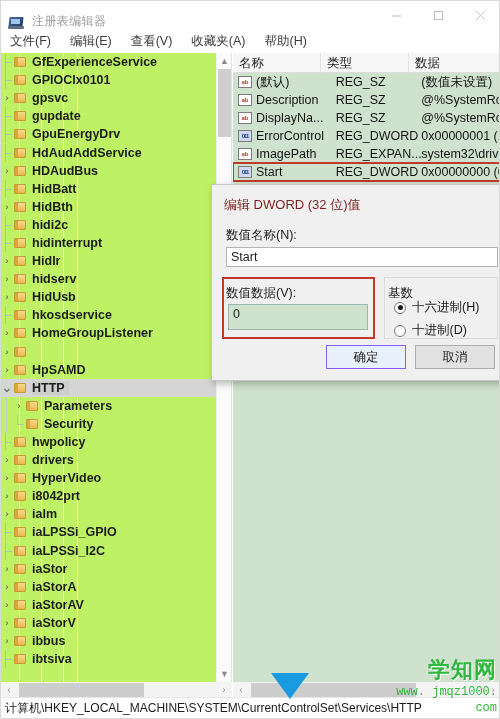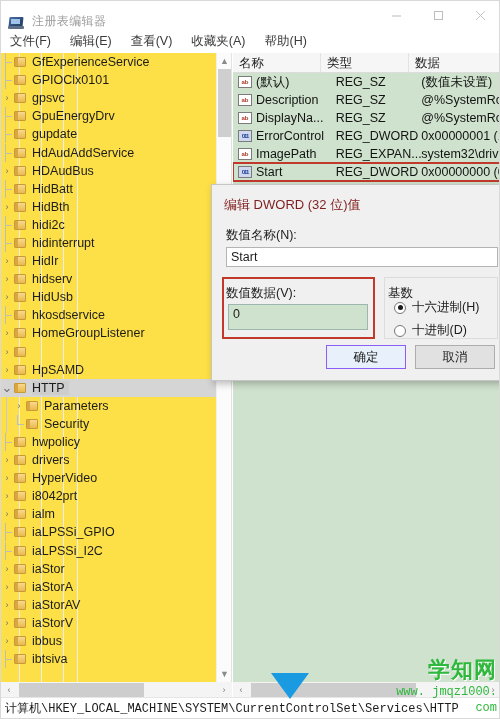--- a/index.html
+++ b/index.html
@@ -85,23 +85,24 @@
   .body-area {
     position: absolute; left: 0; top: 52px;
     width: 500px; height: 645px;
     background: #ffffff;
   }
 
   
   .tree-pane {
     position: absolute; left: 0; top: 0;
     width: 231px; height: 629px;
-    background: #fde047;
+    background: #bef264;
     border-right: 1px solid #e2e2e2;
     overflow: hidden;
+    font-weight: bold;
   }
   .colgrid {
     position: absolute; left: 0; top: 0;
     width: 231px; height: 629px;
     pointer-events: none;
   }
   .colgrid span {
     position: absolute; top: 0; width: 1px; height: 629px;
     background: #ededed;
   }
@@ -277,21 +278,20 @@
   .statusbar {
     position: absolute; left: 0; bottom: 0;
     width: 500px; height: 21px;
     background: #ffffff;
     border-top: 1px solid #e6e6e6;
     display: flex; align-items: center;
     font-size: 12px; color: #1b1b1b;
     padding-left: 4px;
     white-space: nowrap;
     overflow: hidden;
-    font-family: Liberation Mono, monospace;
   }
 
   
   .watermark {
     position: absolute; right: 2px; bottom: 2px;
     width: 118px; height: 60px;
     text-align: right;
     pointer-events: none;
     margin-top: 46px;
   }
@@ -478,29 +478,29 @@
               <span class="f-spine"></span>
             </span>
             <span class="label">gpsvc</span>
           </div>
           <div class="tnode">
             <span class="elbow"></span>
             <span class="folder">
               <span class="f-back"></span>
               <span class="f-spine"></span>
             </span>
+            <span class="label">gupdate</span>
+          </div>
+          <div class="tnode">
+            <span class="elbow"></span>
+            <span class="folder">
+              <span class="f-back"></span>
+              <span class="f-spine"></span>
+            </span>
             <span class="label">GpuEnergyDrv</span>
-          </div>
-          <div class="tnode">
-            <span class="elbow"></span>
-            <span class="folder">
-              <span class="f-back"></span>
-              <span class="f-spine"></span>
-            </span>
-            <span class="label">gupdate</span>
           </div>
           <div class="tnode">
             <span class="elbow"></span>
             <span class="folder">
               <span class="f-back"></span>
               <span class="f-spine"></span>
             </span>
             <span class="label">HdAudAddService</span>
           </div>
           <div class="tnode">

